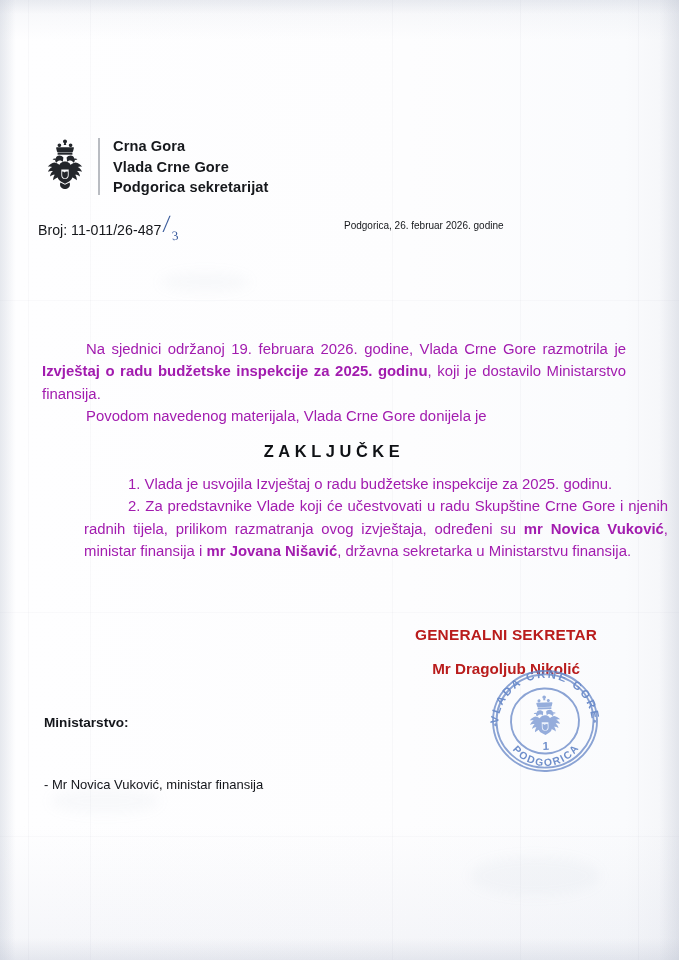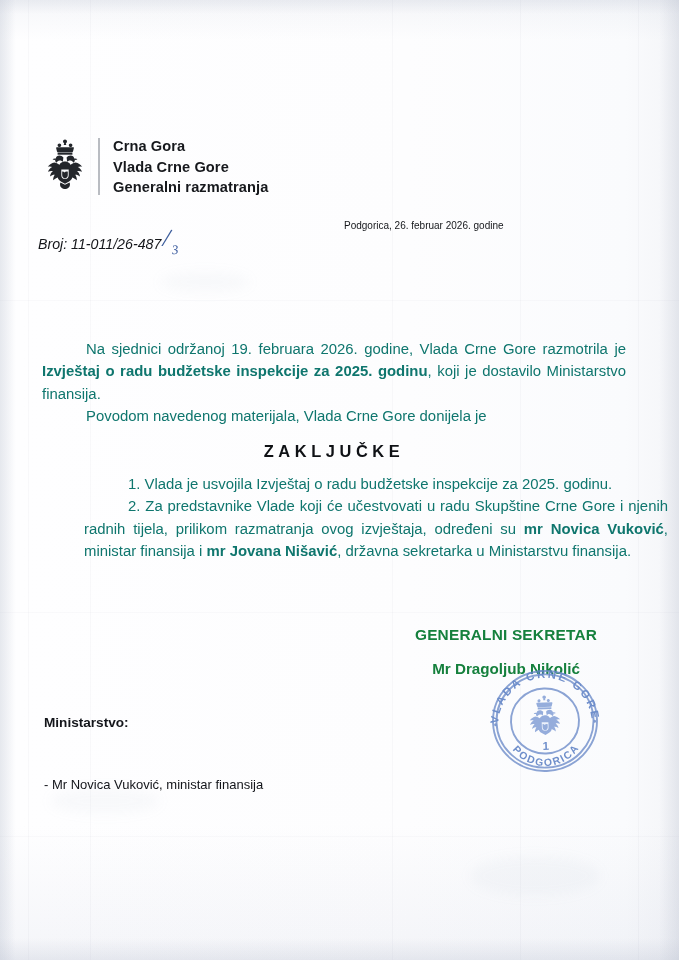--- a/index.html
+++ b/index.html
@@ -102,25 +102,24 @@
     color: #16181c;
     line-height: 20.6px;
     letter-spacing: 0.1px;
     white-space: nowrap;
   }
 
   
   .broj {
     position: absolute;
     left: 38px;
-    top: 235px;
+    top: 221px;
     font-size: 14.2px;
     color: #15171b;
     white-space: nowrap;
-    font-style: italic;
   }
   .broj-frac {
     position: relative;
     display: inline-block;
     width: 22px;
     height: 1em;
     vertical-align: baseline;
   }
   .broj-slash {
     position: absolute;
@@ -153,21 +152,21 @@
   
   .body-block {
     position: absolute;
     left: 42px;
     top: 338px;
     width: 584px;
   }
   .para {
     font-size: 14.9px;
     line-height: 22.3px;
-    color: #0f766e;
+    color: #a21caf;
     text-align: justify;
     text-indent: 44px;
     margin: 0;
   }
   .para b { font-weight: bold; }
 
   .zakljucke {
     position: absolute;
     left: 42px;
     top: 430px;
@@ -188,21 +187,21 @@
     margin-left: 42px;
   }
 
   
   .signature {
     position: absolute;
     left: 386px;
     top: 625px;
     width: 240px;
     text-align: center;
-    color: #15803d;
+    color: #b91c1c;
   }
   .sig-title {
     font-size: 15.4px;
     font-weight: bold;
     letter-spacing: 0.2px;
     line-height: 20px;
   }
   .sig-name {
     font-size: 15.2px;
     font-weight: bold;
@@ -291,21 +290,21 @@
             <path d="M20.4 34.4c1 0 1.7.4 2.1 1.1.5-.7 1.2-1.1 2.2-1.1.4 0 .8.1 1.1.3v3.6c0 1.8-1.5 3.1-2.8 3.1s-2.8-1.3-2.8-3.1v-3.6c.1-.2.2-.3.2-.3z"></path>
 
             <path d="M18.5 45.4l4.5 2.4 4.5-2.4c.9 1.6.6 3.7-.8 5-1.2 1.1-2.6 1.6-3.7 1.6s-2.5-.5-3.7-1.6c-1.4-1.3-1.7-3.4-.8-5z"></path>
           </g>
         </svg>
       </div>
       <div class="lh-divider"></div>
       <div class="lh-lines">
         <div>Crna Gora</div>
         <div>Vlada Crne Gore</div>
-        <div>Generalni razmatranja</div>
+        <div>Podgorica sekretarijat</div>
       </div>
     </div>
 
     <div class="broj">
       <span>Broj: 11-011/26-487</span><span class="broj-frac"><span class="broj-slash">/</span><span class="broj-den">3</span></span>
     </div>
 
     <div class="placedate">Podgorica, 26. februar 2026. godine</div>
 
     <div class="body-block">

